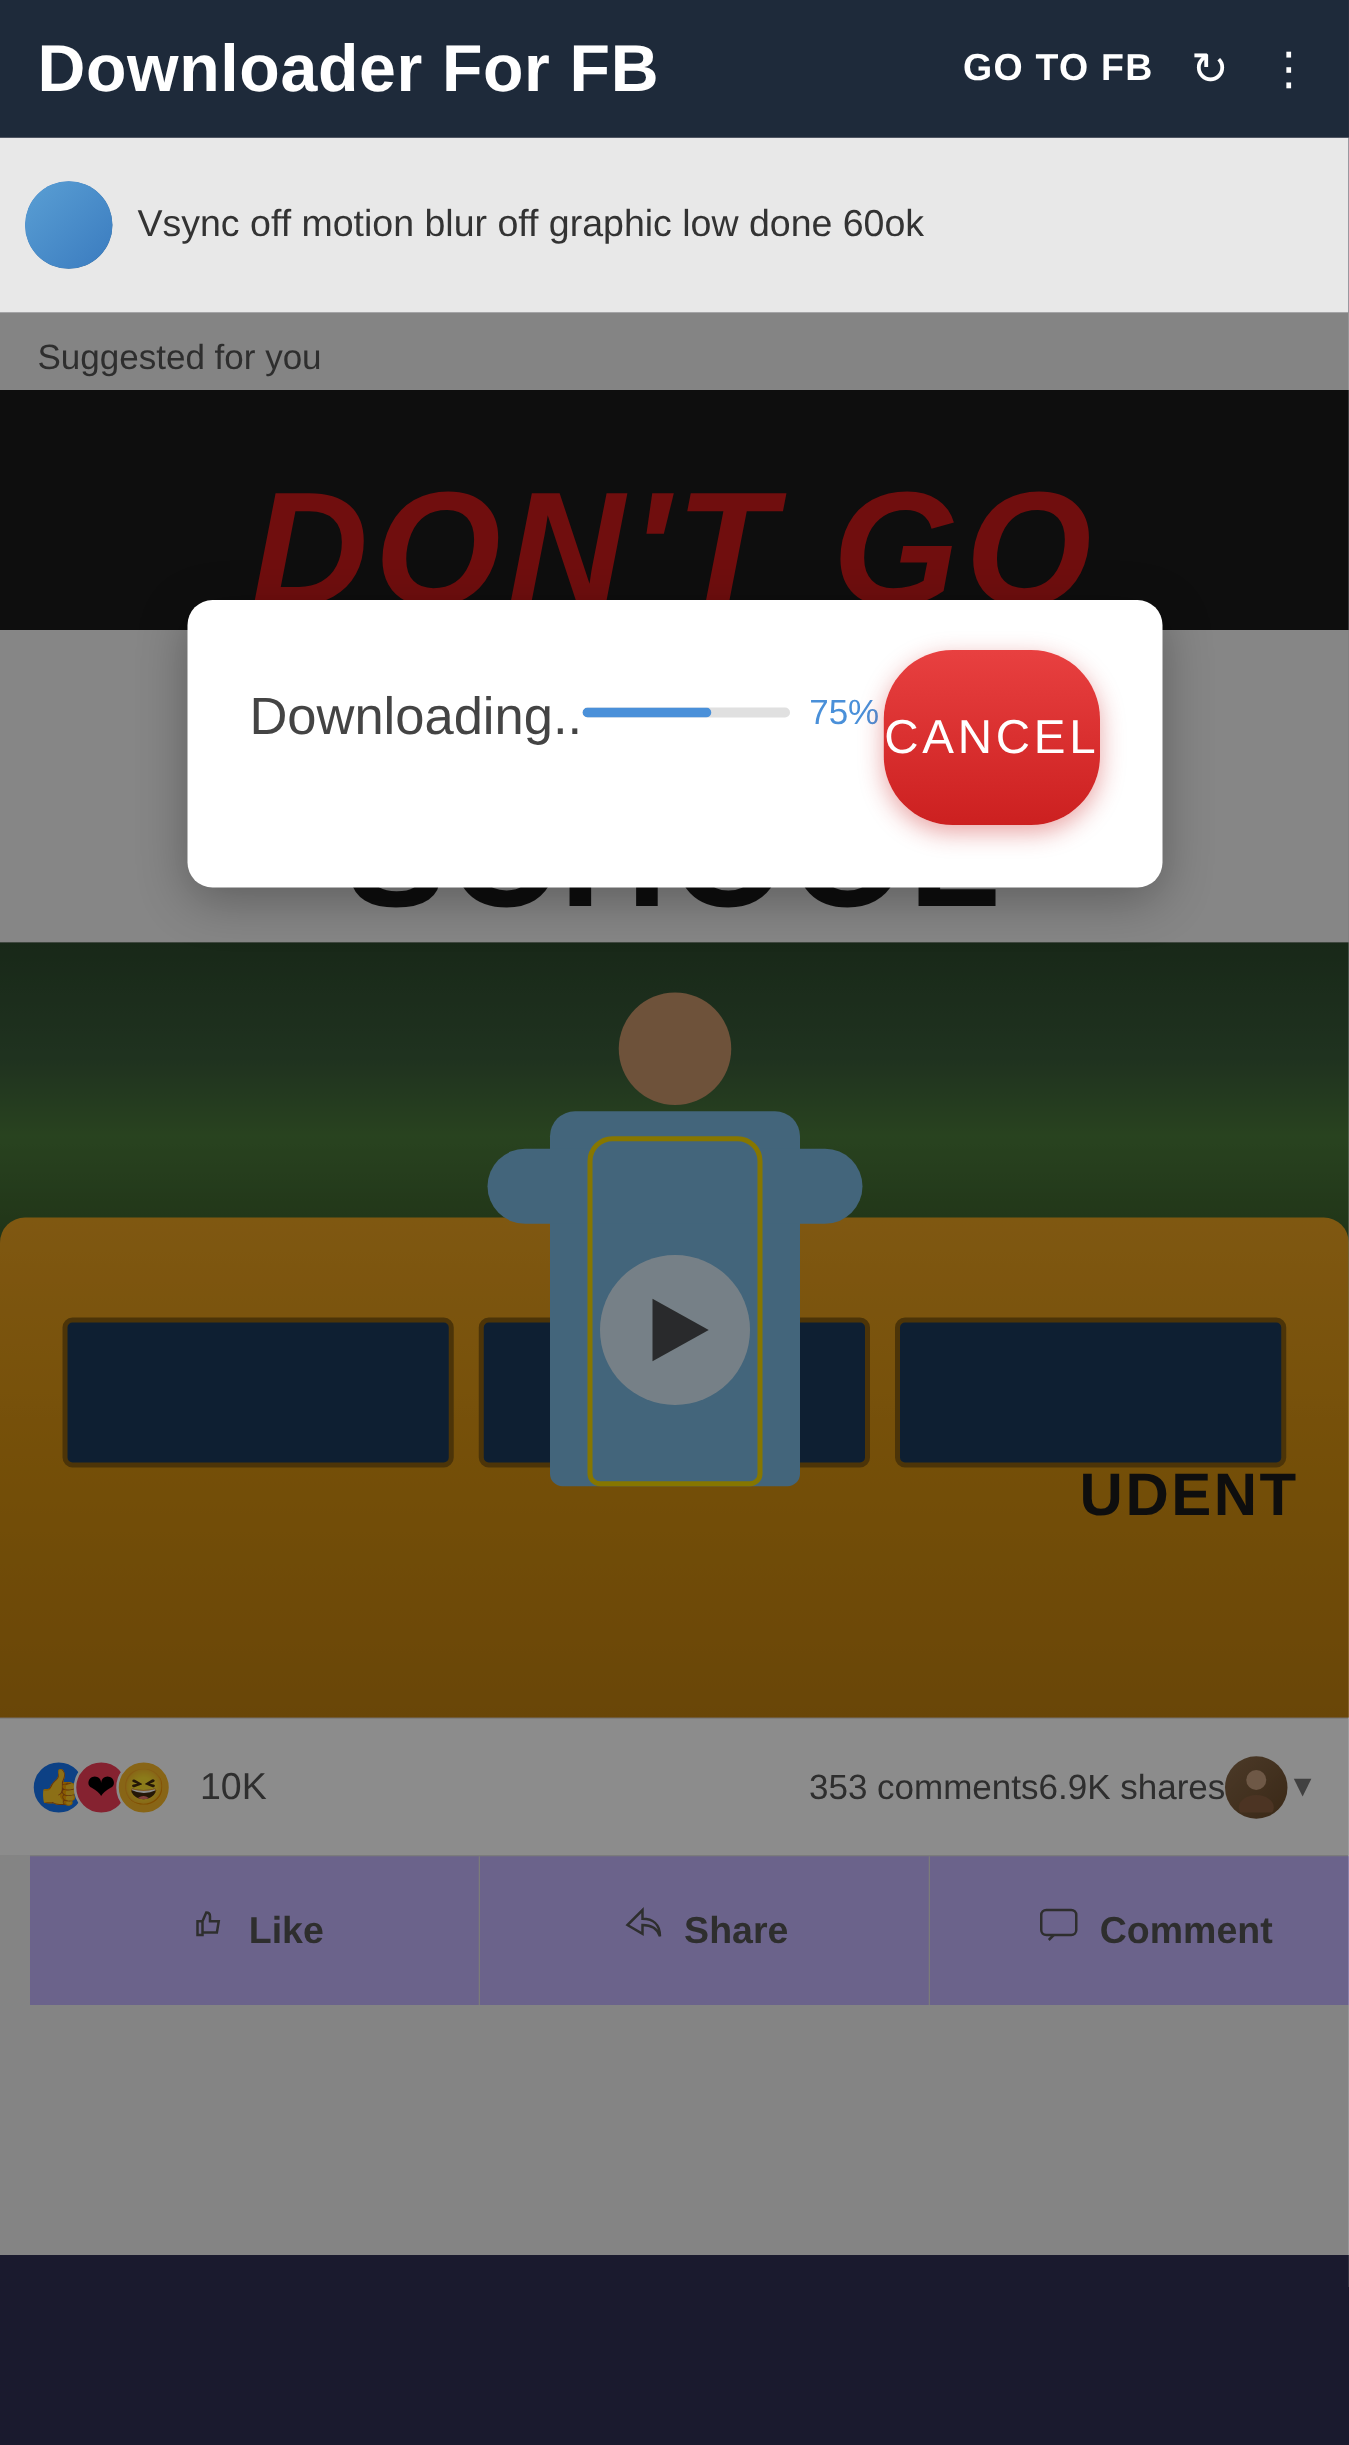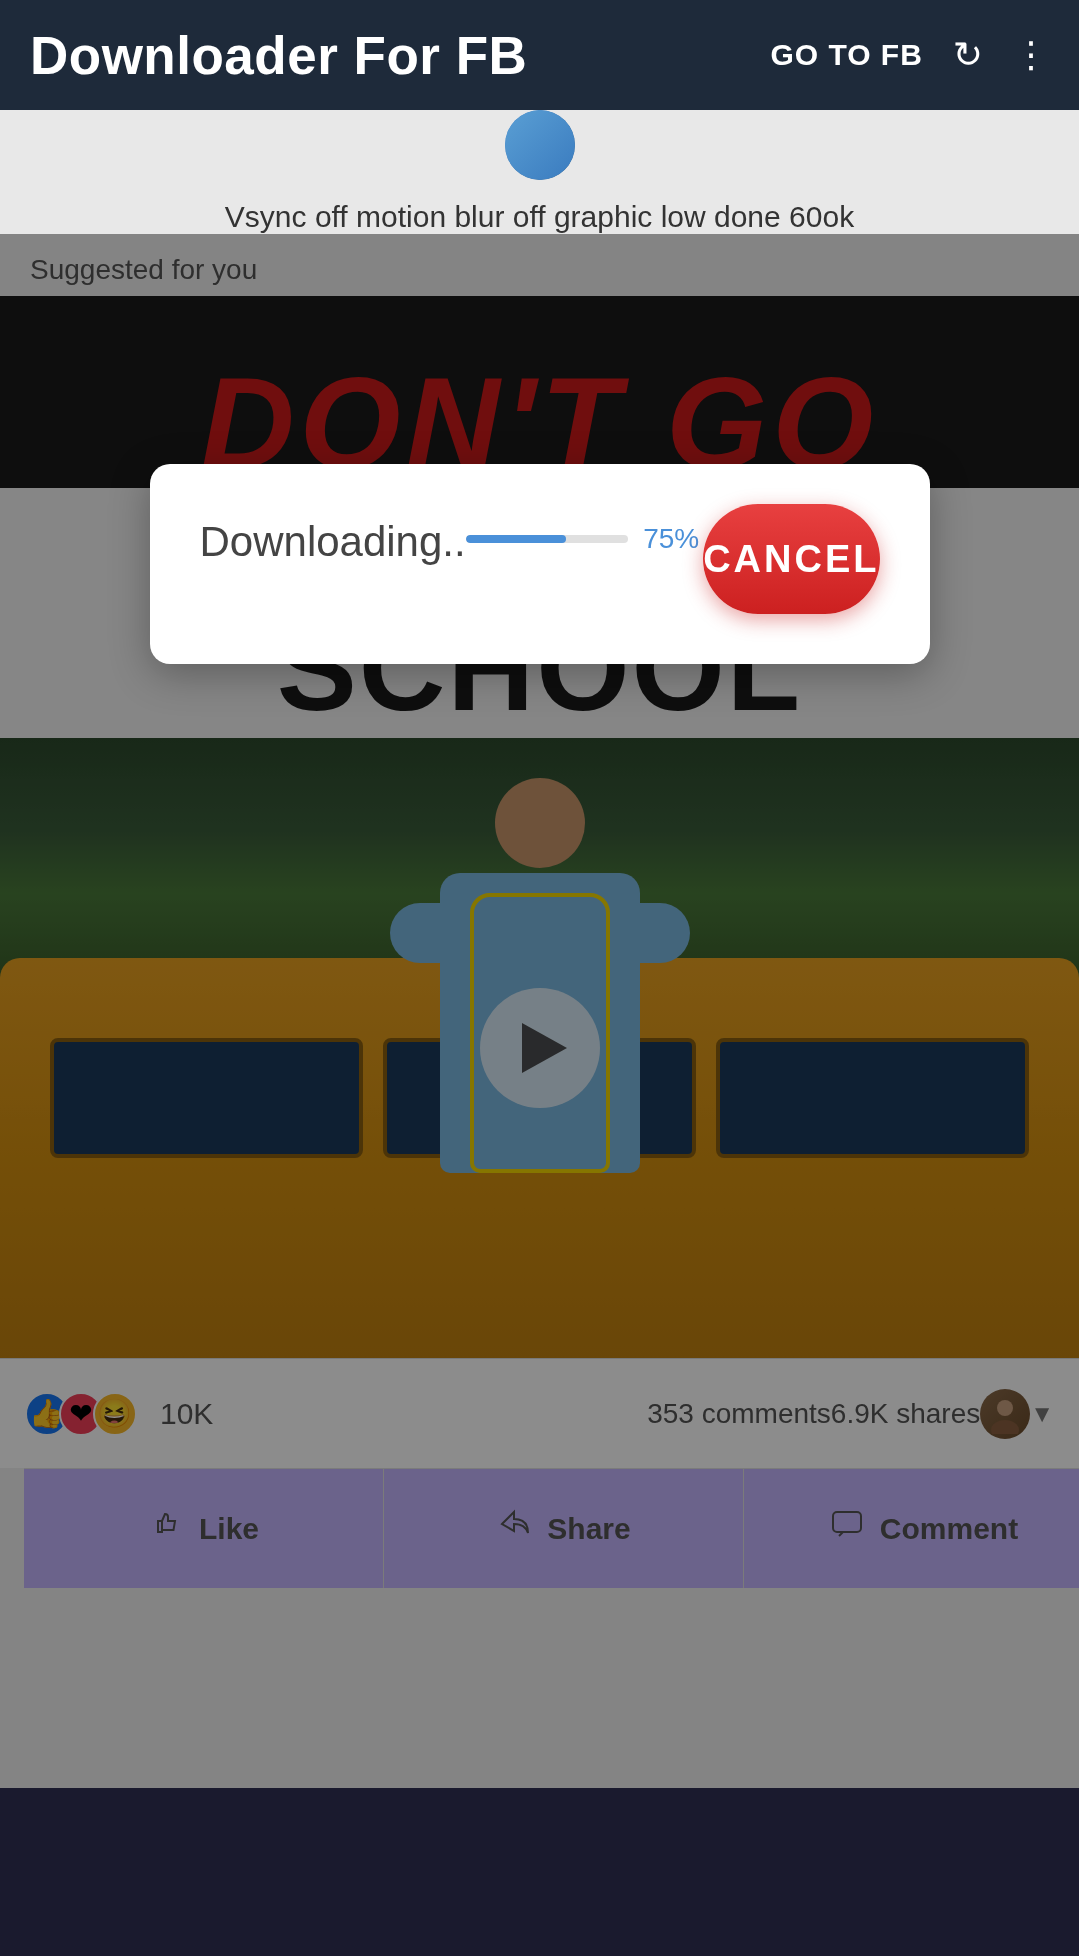--- a/index.html
+++ b/index.html
@@ -48,27 +48,26 @@
     }
 
     .app-bar-icon {
       color: #ffffff;
       font-size: 36px;
     }
 
     
     .post-header-strip {
       width: 100%;
-      height: 124px;
+      height: 140px;
       background: #e8e8e8;
       display: flex;
       align-items: center;
       padding: 0 20px;
       gap: 20px;
-      flex-direction: column;
     }
 
     .post-avatar {
       width: 70px;
       height: 70px;
       border-radius: 50%;
       background: linear-gradient(135deg, #4a90d9, #2c5f8a);
       flex-shrink: 0;
       overflow: hidden;
       display: flex;
@@ -416,27 +415,27 @@
 
     .progress-percent {
       font-size: 28px;
       color: #4a90d9;
       white-space: nowrap;
       min-width: 60px;
     }
 
     .cancel-button {
       width: 340px;
-      height: 110px;
+      height: 140px;
       background: linear-gradient(180deg, #e84040 0%, #cc2020 100%);
       border-radius: 55px;
       border: none;
       color: #ffffff;
       font-size: 38px;
-      font-weight: 700;
+      font-weight: 400;
       letter-spacing: 3px;
       cursor: pointer;
       display: flex;
       align-items: center;
       justify-content: center;
       box-shadow: 0 6px 20px rgba(200,30,30,0.4);
     }
 
     
     .bottom-area {
@@ -481,20 +480,21 @@
         <div class="bus-window"></div>
       </div>
     </div>
     <div class="person-figure">
       <div class="person-head"></div>
       <div class="person-body">
         <div class="person-arms"></div>
         <div class="person-highlight"></div>
       </div>
     </div>
+    <div class="student-text">UDENT</div>
     <div class="play-button">
       <div class="play-triangle"></div>
     </div>
   </div>
 
   <div class="reactions-bar">
     <div class="reaction-emojis">
       <div class="reaction-emoji reaction-like">👍</div>
       <div class="reaction-emoji reaction-heart">❤</div>
       <div class="reaction-emoji reaction-haha">😆</div>

